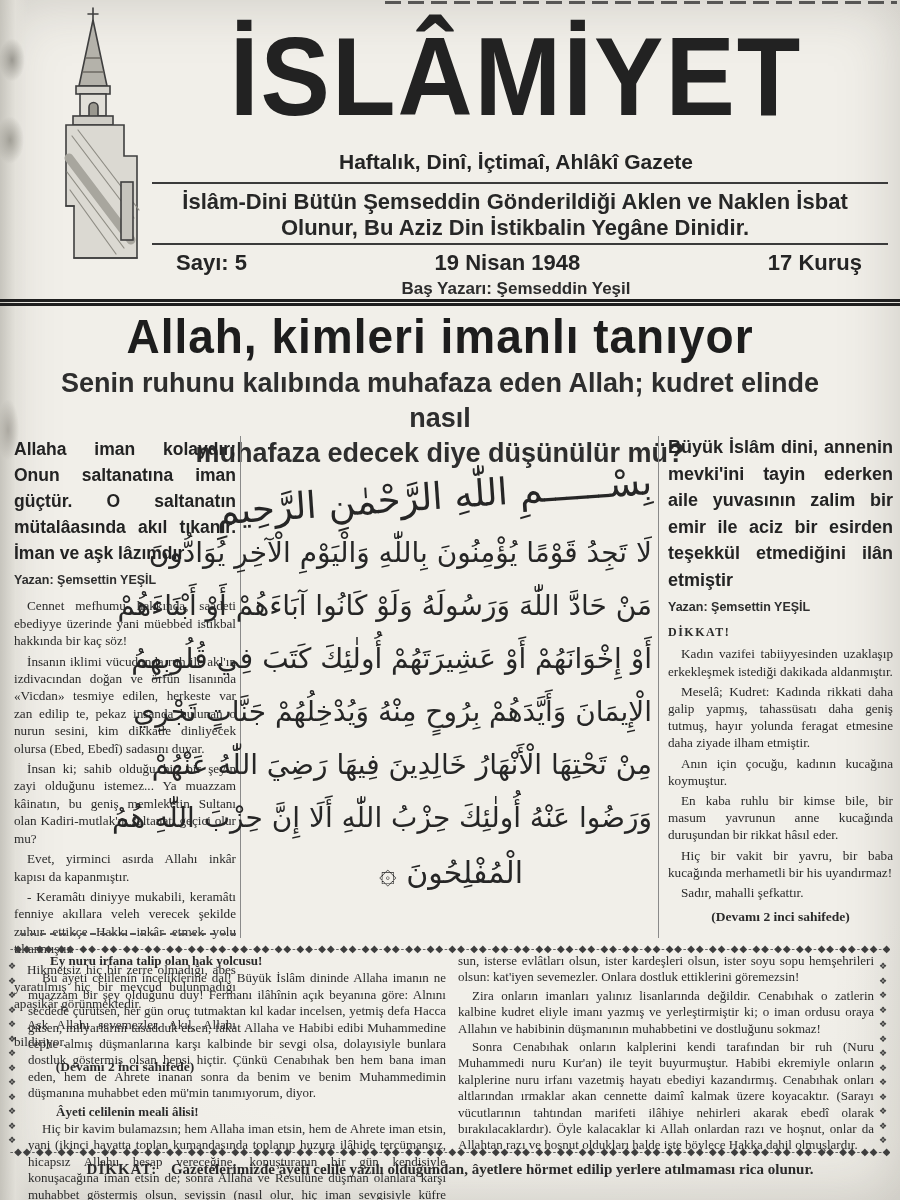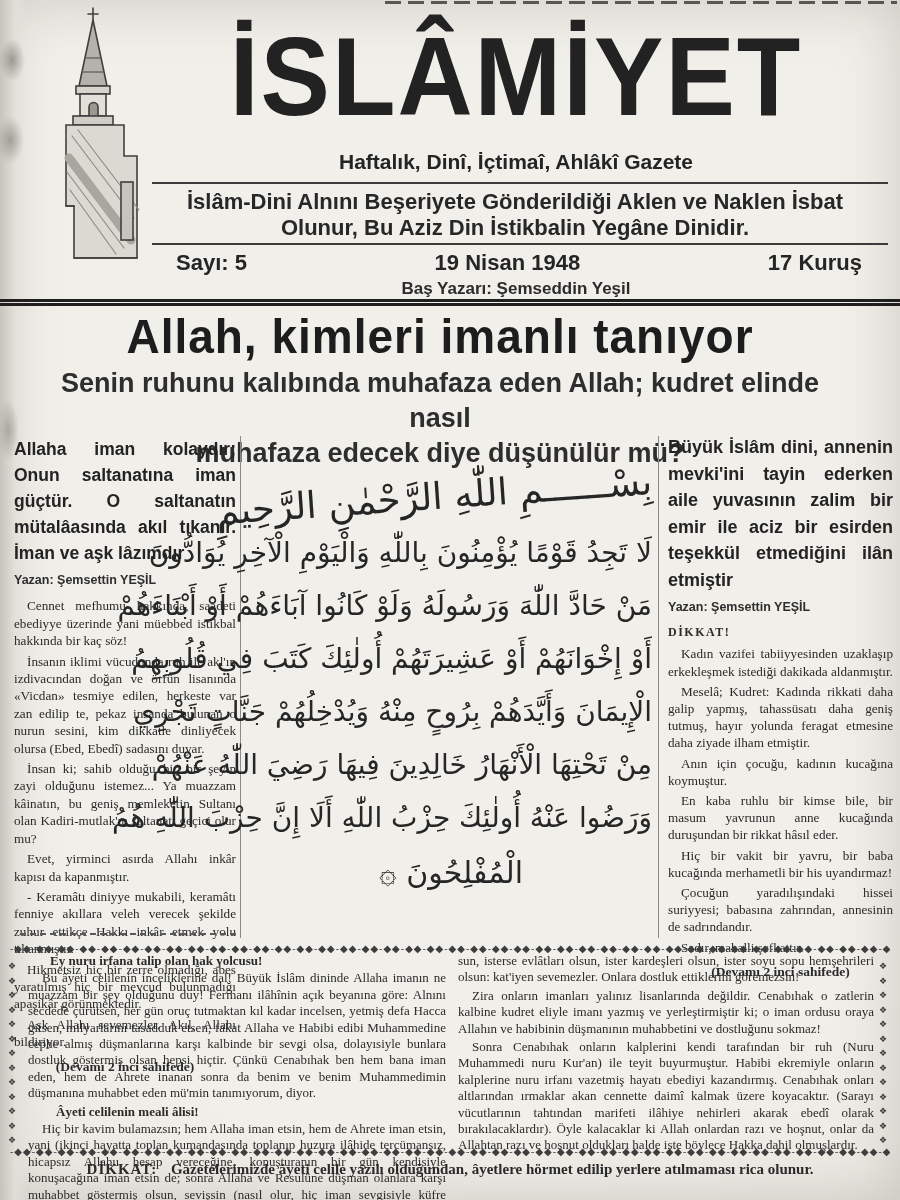--- a/index.html
+++ b/index.html
@@ -128,21 +128,21 @@
       <path d="M36 130 L98 212 M42 124 L103 204 M31 166 L88 242 M34 184 L80 248" stroke="#8f8d85" stroke-width="1.2"></path>
       <rect x="85" y="176" width="12" height="58" fill="#c6c4bd"></rect>
       <path d="M38 252 h63 M30 200 h8" stroke="#3f3f3f"></path>
     </g>
   </svg>
 
   <div class="mast-title">İSLÂMİYET</div>
   <div class="mast-sub">Haftalık, Dinî, İçtimaî, Ahlâkî Gazete</div>
   <div class="rule rule1"></div>
   <div class="slogan">
-    <div>İslâm-Dini Alnını Beşeriyete Gönderildiği Aklen ve Naklen İsbat</div>
+    <div>İslâm-Dini Bütün Şemseddin Gönderildiği Aklen ve Naklen İsbat</div>
     <div>Olunur, Bu Aziz Din İstikbalin Yegâne Dinidir.</div>
   </div>
   <div class="rule rule2"></div>
   <div class="info-row">
     <span class="issue">Sayı: 5</span>
     <span class="date">19 Nisan 1948</span>
     <span class="price">17 Kuruş</span>
   </div>
   <div class="editor-line">Baş Yazarı: Şemseddin Yeşil</div>
   <div class="thick-rule"></div>
@@ -183,21 +183,20 @@
 
   <div class="col-right">
     <p class="col-lead">Büyük İslâm dini, annenin mevki'ini tayin ederken aile yuvasının zalim bir emir ile aciz bir esirden teşekkül etmediğini ilân etmiştir</p>
     <div class="byline">Yazan: Şemsettin YEŞİL</div>
     <div class="attn">DİKKAT!</div>
     <p class="bodyp">Kadın vazifei tabiiyyesinden uzaklaşıp erkekleşmek istediği dakikada aldanmıştır.</p>
     <p class="bodyp">Meselâ; Kudret: Kadında rikkati daha galip yapmış, tahassüsatı daha geniş tutmuş, hayır yolunda feragat etmesine daha ziyade ilham etmiştir.</p>
     <p class="bodyp">Anın için çocuğu, kadının kucağına koymuştur.</p>
     <p class="bodyp">En kaba ruhlu bir kimse bile, bir masum yavrunun anne kucağında duruşundan bir rikkat hâsıl eder.</p>
     <p class="bodyp">Hiç bir vakit bir yavru, bir baba kucağında merhametli bir his uyandırmaz!</p>
-    <p class="bodyp">Çocuğun yaradılışındaki hissei suriyyesi; babasına zahrından, annesinin de sadrındandır.</p>
     <p class="bodyp">Sadır, mahalli şefkattır.</p>
     <div class="continued">(Devamı 2 inci sahifede)</div>
   </div>
 
   <div class="orn-h orn-top">-◆◆-◆◆-◆◆-◆◆-◆◆-◆◆-◆◆-◆◆-◆◆-◆◆-◆◆-◆◆-◆◆-◆◆-◆◆-◆◆-◆◆-◆◆-◆◆-◆◆-◆◆-◆◆-◆◆-◆◆-◆◆-◆◆-◆◆-◆◆-◆◆-◆◆-◆◆-◆◆-◆◆-◆◆-◆◆-◆◆-◆◆-◆◆-◆◆-◆◆-◆◆-◆◆-◆◆-◆◆-◆◆-◆◆-◆◆-◆◆-◆◆-◆◆-◆◆-◆◆-◆◆-◆◆-◆◆-◆◆-◆◆-◆◆-◆◆-◆◆</div>
   <div class="orn-v orn-left">❖❖❖❖❖❖❖❖❖❖❖❖❖</div>
   <div class="orn-v orn-right">❖❖❖❖❖❖❖❖❖❖❖❖❖</div>
 
   <div class="bot-col bot-left">
     <p class="bot-intro">Ey nuru irfana talip olan hak yolcusu!</p>

